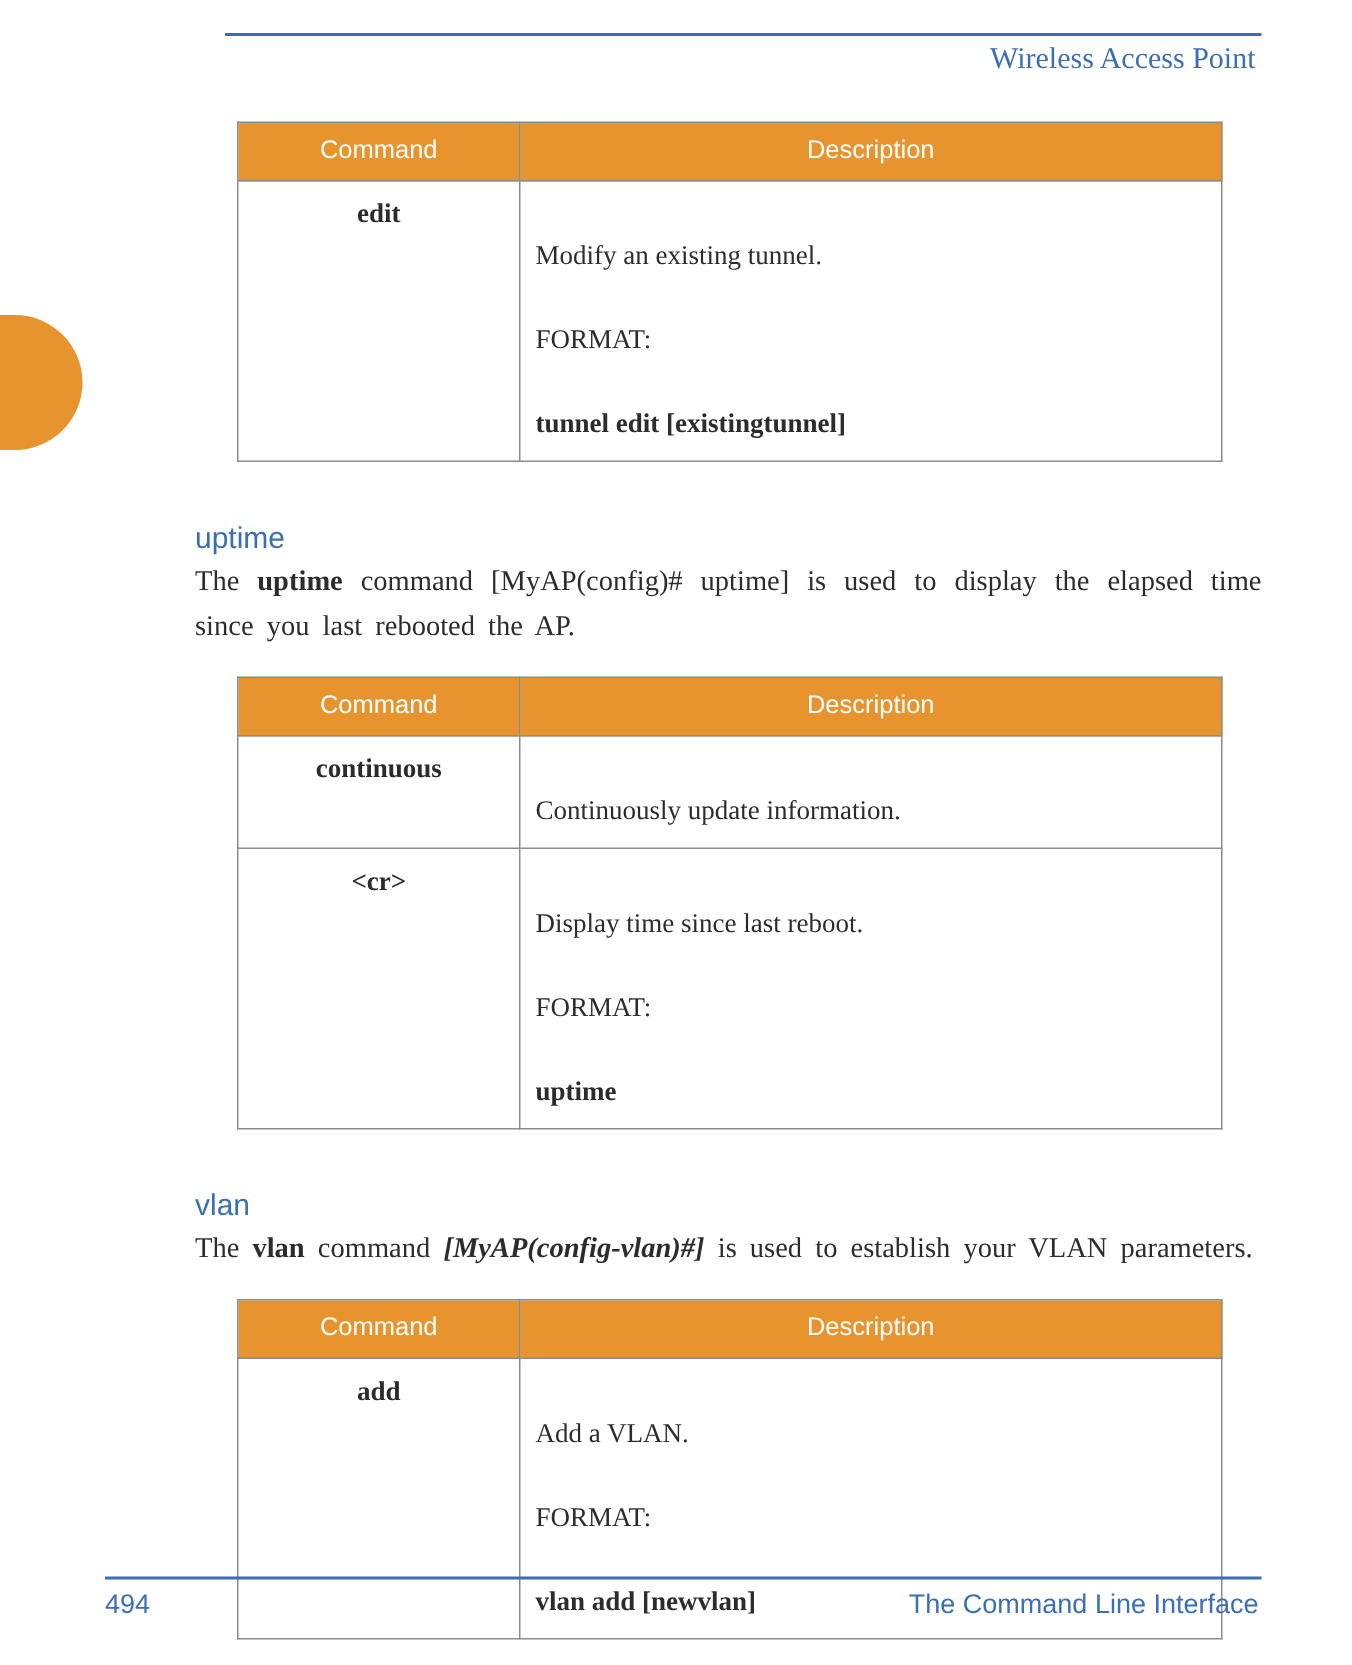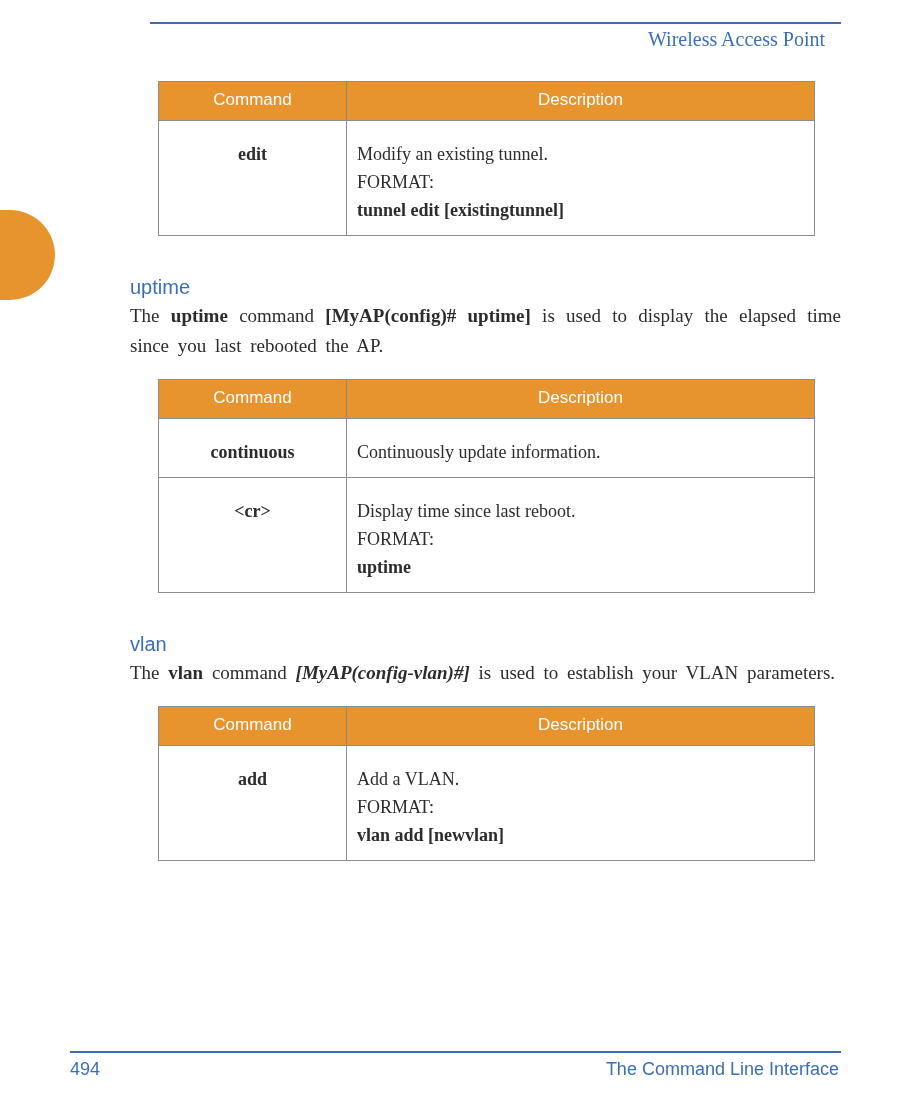--- a/index.html
+++ b/index.html
@@ -26,21 +26,21 @@
   }
   .header-line{
     border-top:2px solid var(--blue);
     margin:0 0 4px 90px;
   }
   .header-title{
     text-align:right;
     color:var(--blue);
     font-size:20px;
     font-family:"Palatino Linotype",serif;
-    margin-right:16px;
+    margin-right:4px;
   }
   .tab-bump{
     position:absolute;
     left:0;
     top:210px;
     width:55px;
     height:90px;
     background:var(--orange);
     border-top-right-radius:55px;
     border-bottom-right-radius:55px;
@@ -59,30 +59,30 @@
     color:#fff;
     font-weight:400;
     font-family:Verdana,Geneva,sans-serif;
     font-size:17px;
     padding:8px 6px 10px 6px;
     border:1px solid var(--grid);
   }
   table.cmd th.col-cmd{width:175px;}
   table.cmd td{
     border:1px solid var(--grid);
-    padding:20px 10px 10px 10px;
+    padding:8px 10px 10px 10px;
     vertical-align:top;
     font-size:18px;
     line-height:1.55;
   }
   table.cmd td.col-cmd{
     text-align:center;
     font-weight:700;
   }
-  .desc-line{display:block;}
+  .desc-line{display:block;margin-top:28px;}
   .bold{font-weight:700;}
   .sec-heading{
     font-family:Verdana,Geneva,sans-serif;
     color:var(--blue);
     font-size:20px;
     margin:0 0 2px 0;
     font-weight:400;
   }
   .para{
     font-size:19px;
@@ -135,21 +135,21 @@
           <td>
             <span class="desc-line">Modify an existing tunnel.</span>
             <span class="desc-line">FORMAT:</span>
             <span class="desc-line bold">tunnel edit [existingtunnel]</span>
           </td>
         </tr>
       </tbody>
     </table>
 
     <div class="sec-heading">uptime</div>
-    <p class="para wide"><span>The </span><span style="font-weight: 700;">uptime</span><span> command </span><span style="font-weight: 700;">[MyAP(config)# uptime]</span><span> is used to display the elapsed time since you last rebooted the AP.</span></p>
+    <p class="para wide"><span>The </span><span style="font-weight: 700;">uptime</span><span> command </span><span style="font-weight: 400;">[MyAP(config)# uptime]</span><span> is used to display the elapsed time since you last rebooted the AP.</span></p>
 
     <table class="cmd">
       <thead>
         <tr>
           <th class="col-cmd">Command</th>
           <th>Description</th>
         </tr>
       </thead>
       <tbody>
         <tr>

